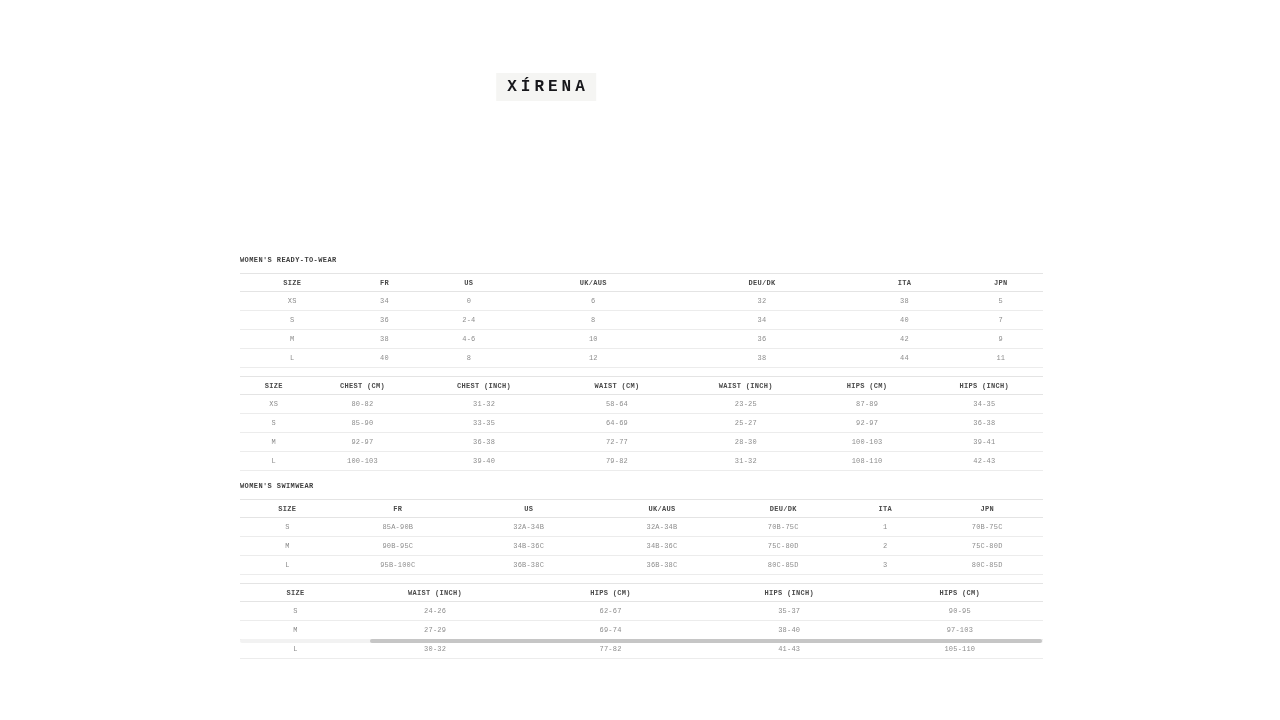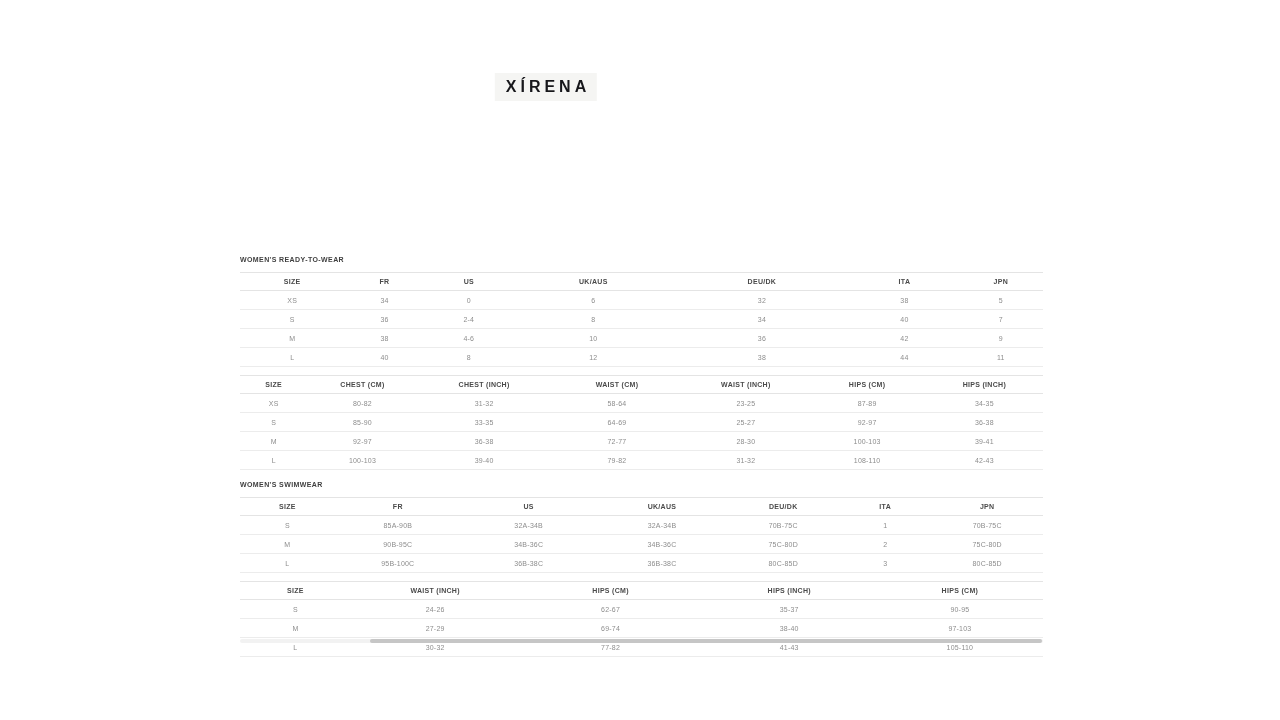--- a/index.html
+++ b/index.html
@@ -7,20 +7,21 @@
     padding: 0;
     background: #ffffff;
     font-family: "Liberation Sans", sans-serif;
   }
   .page {
     position: relative;
     width: 1092px;
     height: 720px;
     background: #ffffff;
     overflow: hidden;
+    font-family: Liberation Mono, monospace;
   }
   .logo {
     position: absolute;
     top: 73px;
     left: 50%;
     transform: translateX(-50%);
     background: #f5f5f3;
     color: #17171b;
     font-weight: bold;
     font-size: 16px;

